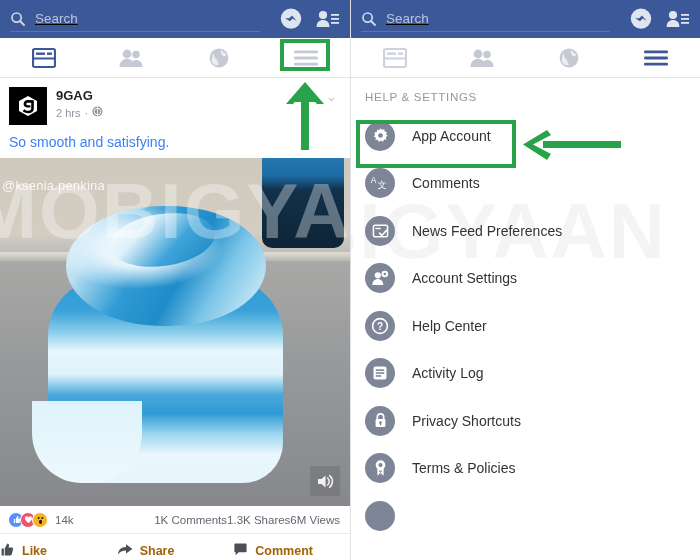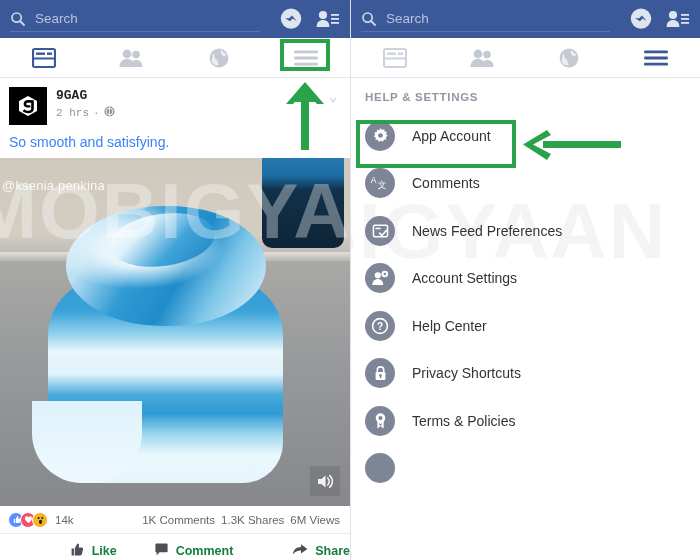--- a/index.html
+++ b/index.html
@@ -13,21 +13,21 @@
   .panel { position: relative; width: 350px; height: 560px; overflow: hidden; background: #fff; }
   .panel.right { border-left: 1px solid #dfe1e6; }
 
   
   .topbar {
     height: 38px; background: #3b5998;
     display: flex; align-items: center; padding: 0 10px;
   }
   .search-wrap {
     flex: 1; display: flex; align-items: center;
-    border-bottom: 1px solid #5873ad; height: 25px; margin-right: 8px;
+    border-bottom: 1px solid #5873ad; height: 25px; margin-right: 8px; text-decoration: underline;
   }
   .search-icon { width: 16px; height: 16px; margin-right: 9px; flex: none; }
   .search-input {
     background: transparent; border: none; outline: none;
     color: #fff; font-size: 13.5px; font-family: "Liberation Sans", sans-serif;
     width: 100%; padding: 0;
   }
   .search-input::placeholder { color: #b9c4dc; opacity: 1; }
   .topbar-icon { width: 26px; height: 26px; margin-left: 10px; flex: none; }
 
@@ -42,21 +42,21 @@
   }
   .navtab svg { display: block; }
 
   
   .hl-box {
     position: absolute; border: 4px solid #2aa24a; background: transparent;
     z-index: 30; pointer-events: none;
   }
 
   
-  .post-head { display: flex; align-items: flex-start; padding: 9px 9px 0 9px; font-family: Liberation Mono, monospace; }
+  .post-head { display: flex; align-items: flex-start; padding: 9px 9px 0 9px; }
   .avatar {
     width: 38px; height: 38px; background: #000; flex: none; margin-right: 9px;
     display: flex; align-items: center; justify-content: center;
   }
   .post-meta { flex: 1; padding-top: 1px; }
   .post-author { font-size: 13px; font-weight: bold; color: #1d2129; line-height: 16px; }
   .post-sub { font-size: 11px; color: #90949c; display: flex; align-items: center; gap: 4px; margin-top: 2px; }
   .chevron { color: #bec3c9; font-size: 13px; padding: 2px 4px 0 0; }
   .post-text { font-size: 14px; color: #3b82f6; padding: 9px 9px 7px 9px; line-height: 17px; }
 
@@ -132,30 +132,30 @@
     border-bottom: 1px solid #e9ebee; height: 28px; text-align: center;
   }
   .reactions { display: flex; align-items: center; }
   .react { width: 16px; height: 16px; border-radius: 50%; margin-right: -4px;
     display: flex; align-items: center; justify-content: center;
     border: 1.2px solid #fff; }
   .react.like { background: #5890ff; }
   .react.love { background: #f25268; }
   .react.wow { background: #f7b125; }
   .react-count { font-size: 11.5px; color: #616770; margin-left: 11px; }
-  .engage-right { margin-left: auto; font-size: 11.5px; color: #616770; display: flex; gap: 6px; }
+  .engage-right { margin-left: auto; font-size: 11.5px; color: #616770; display: flex; }
 
   .actions { display: flex; height: 34px; align-items: center; }
-  .action { flex: 1; display: flex; align-items: center; justify-content: flex-end; gap: 7px;
-    font-size: 12.5px; font-weight: bold; color: #15803d; }
+  .action { flex: 1; display: flex; align-items: center; justify-content: flex-start; gap: 7px;
+    font-size: 12.5px; font-weight: bold; color: #a16207; }
 
   
   .menu-header {
     font-size: 11.5px; color: #9197a3; letter-spacing: .7px;
-    padding: 13px 4px 9px 14px; font-weight: bold;
+    padding: 13px 4px 9px 14px; font-weight: normal;
   }
   .menu-list { position: relative; }
   .menu-item { display: flex; align-items: center; height: 47.5px; padding-left: 14px; }
   .menu-icon {
     width: 30px; height: 30px; border-radius: 50%; background: #7e8596;
     display: flex; align-items: center; justify-content: center; flex: none;
     margin-right: 17px;
   }
   .menu-label { font-size: 14px; color: #303338; }
   .wm-right {
@@ -323,33 +323,33 @@
       <div class="action">
         <span>
           <svg width="15" height="15" viewBox="0 0 15 15">
               <path d="M1.6 6.6 L3.9 6.6 L3.9 13.4 L1.6 13.4 Z M4.8 6.3 L7.4 1.4 C8.7 1.4 9.3 2.4 9 3.6 L8.6 5.6 L12 5.6 C12.9 5.6 13.3 6.4 13 7.4 L11.8 12.2 C11.6 12.9 11 13.4 10.3 13.4 L4.8 13.4 Z" fill="#4b4f56"></path>
             </svg>
         </span>
         <span>Like</span>
       </div>
       <div class="action">
         <span>
+          <svg width="16" height="15" viewBox="0 0 16 15">
+              <path d="M0.8 12.6 C1.6 7.4 4.6 5.2 9 5.1 L9 2.2 L15.4 7 L9 11.6 L9 8.6 C5.4 8.6 2.8 9.8 0.8 12.6 Z" fill="#4b4f56"></path>
+            </svg>
+        </span>
+        <span>Share</span>
+      </div>
+      <div class="action">
+        <span>
           <svg width="15" height="15" viewBox="0 0 15 15">
               <path d="M1.4 2.6 C1.4 2 1.9 1.6 2.5 1.6 L12.5 1.6 C13.1 1.6 13.6 2 13.6 2.6 L13.6 9.2 C13.6 9.8 13.1 10.3 12.5 10.3 L5.6 10.3 L2.6 13.2 L2.6 10.3 L2.5 10.3 C1.9 10.3 1.4 9.8 1.4 9.2 Z" fill="#4b4f56"></path>
             </svg>
         </span>
         <span>Comment</span>
-      </div>
-      <div class="action">
-        <span>
-          <svg width="16" height="15" viewBox="0 0 16 15">
-              <path d="M0.8 12.6 C1.6 7.4 4.6 5.2 9 5.1 L9 2.2 L15.4 7 L9 11.6 L9 8.6 C5.4 8.6 2.8 9.8 0.8 12.6 Z" fill="#4b4f56"></path>
-            </svg>
-        </span>
-        <span>Share</span>
       </div>
     </div>
   </div>
 
   <div class="panel right">
 
     <div class="topbar">
       <div class="search-wrap">
         <span class="search-icon">
           <svg viewBox="0 0 16 16" width="16" height="16">
@@ -461,20 +461,31 @@
       <div class="menu-item">
         <span class="menu-icon">
           <svg width="18" height="18" viewBox="0 0 18 18">
               <circle cx="9" cy="9" r="7.4" fill="none" stroke="#fff" stroke-width="1.6"></circle>
               <text x="9" y="13" text-anchor="middle" font-family="Liberation Sans, sans-serif" font-size="10" font-weight="bold" fill="#fff">?</text>
             </svg>
         </span>
         <span class="menu-label">Help Center</span>
       </div>
 
+      <div class="menu-item">
+        <span class="menu-icon">
+          <svg width="16" height="16" viewBox="0 0 17 17">
+              <rect x="1.6" y="1.6" width="13.8" height="13.8" rx="2.2" fill="#fff"></rect>
+              <rect x="4" y="4.6" width="9" height="1.7" fill="#7e8596"></rect>
+              <rect x="4" y="7.7" width="9" height="1.7" fill="#7e8596"></rect>
+              <rect x="4" y="10.8" width="5.6" height="1.7" fill="#7e8596"></rect>
+            </svg>
+        </span>
+        <span class="menu-label">Activity Log</span>
+      </div>
 
       <div class="menu-item">
         <span class="menu-icon">
           <svg width="15" height="17" viewBox="0 0 15 18">
               <path d="M4.1 7.6 L4.1 5.3 C4.1 3.3 5.6 2 7.5 2 C9.4 2 10.9 3.3 10.9 5.3 L10.9 7.6" fill="none" stroke="#fff" stroke-width="1.7"></path>
               <rect x="2.3" y="7.4" width="10.4" height="8.6" rx="1.4" fill="#fff"></rect>
               <circle cx="7.5" cy="11.1" r="1.4" fill="#7e8596"></circle>
               <rect x="6.9" y="11.4" width="1.3" height="2.6" fill="#7e8596"></rect>
             </svg>
         </span>

